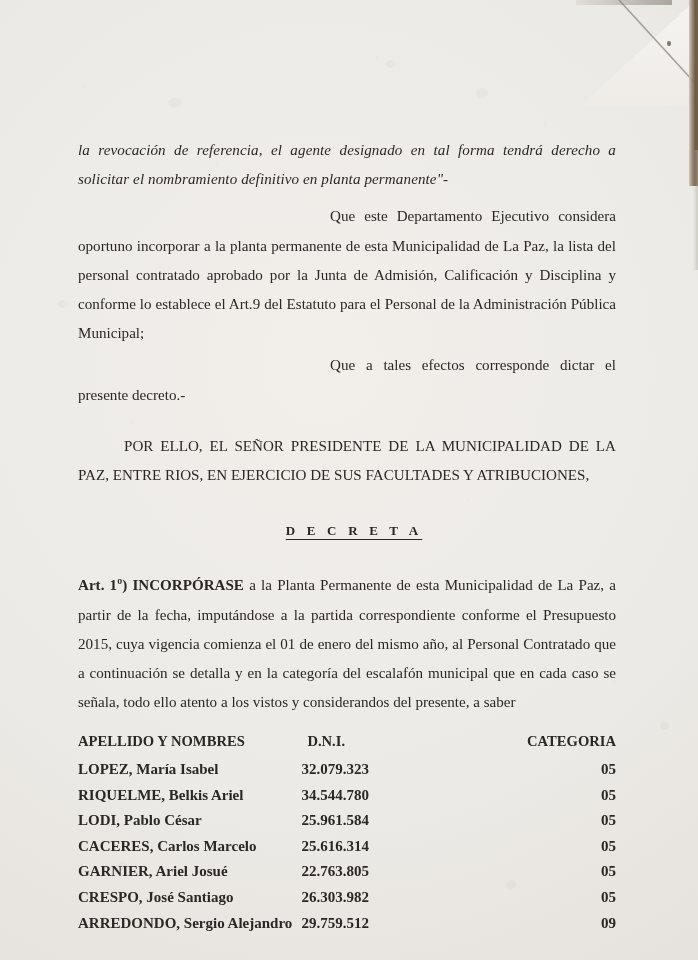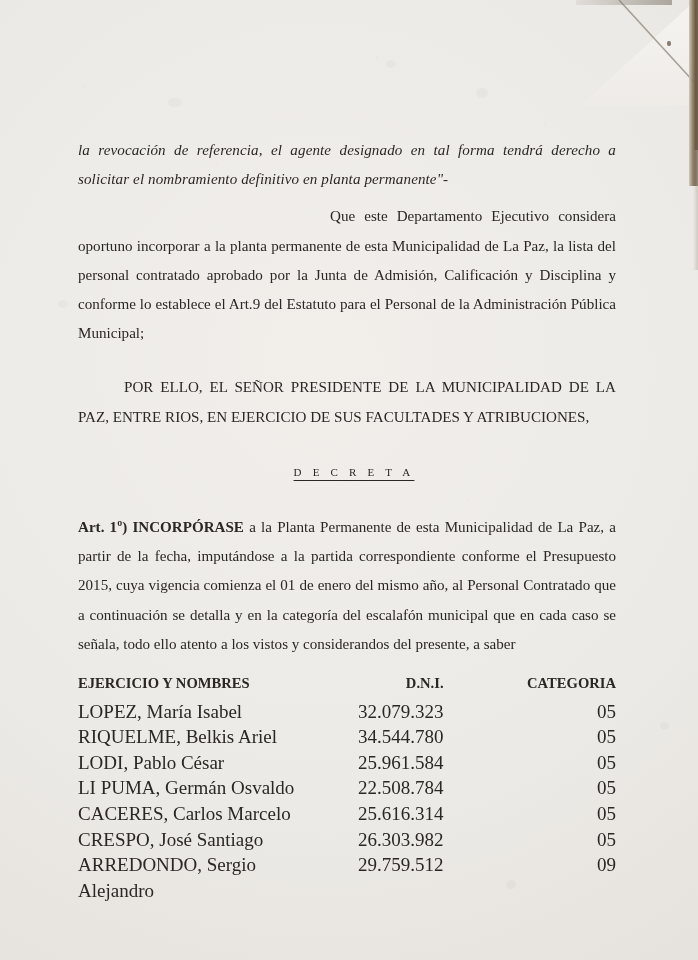--- a/index.html
+++ b/index.html
@@ -114,52 +114,52 @@
   .indent-small { text-indent: 46px; }
 
   .gap-a  { height: 8px; }
   .gap-b  { height: 3px; }
   .gap-c  { height: 22px; }
   .gap-d  { height: 26px; }
   .gap-e  { height: 14px; }
 
   .heading-decreta {
     text-align: center;
-    font-weight: normal;
-    font-size: 11px;
+    font-weight: bold;
+    font-size: 13px;
     letter-spacing: 4.2px;
     text-decoration: underline;
     text-underline-offset: 4px;
     padding-left: 14px;
   }
 
   .art-para { margin-top: 12px; }
   .art-lead { font-weight: bold; }
 
   
   .roster {
     margin-top: 12px;
     width: 100%;
     border-collapse: collapse;
   }
   .roster th, .roster td {
     padding: 0;
-    font-weight: normal;
+    font-weight: bold;
     vertical-align: baseline;
     line-height: 25.6px;
-    font-size: 19px;
+    font-size: 15px;
     color: #2b2724;
   }
   .roster thead th {
     font-weight: bold;
     font-size: 14.6px;
     padding-bottom: 2px;
   }
   .col-name   { width: 246px; text-align: left; }
-  .col-dni    { width: 148px; text-align: right; }
+  .col-dni    { width: 148px; text-align: left; }
   .col-cat    { width: 144px; text-align: right; }
 
   .roster thead .col-dni { padding-left: 6px; }
   .roster thead .col-cat { padding-left: 22px; }
   .roster tbody .col-dni { padding-left: 0px; }
   .roster tbody .col-cat { padding-left: 42px; }
 
   
   .blotch {
     position: absolute;
@@ -197,37 +197,38 @@
   <div class="doc-body">
 
     <p class="para para-italic">la revocación de referencia, el agente designado en tal forma tendrá derecho a solicitar el nombramiento definitivo en planta permanente"-</p>
 
     <div class="gap-a"></div>
 
     <p class="para indent-big">Que este Departamento Ejecutivo considera oportuno incorporar a la planta permanente de esta Municipalidad de La Paz, la lista del personal contratado aprobado por la Junta de Admisión, Calificación y Disciplina y conforme lo establece el Art.9 del Estatuto para el Personal de la Administración Pública Municipal;</p>
 
     <div class="gap-b"></div>
 
+    <p class="para indent-big">Que a tales efectos corresponde dictar el presente decreto.-</p>
 
     <div class="gap-c"></div>
 
     <p class="para indent-small">POR ELLO, EL SEÑOR PRESIDENTE DE LA MUNICIPALIDAD DE LA PAZ, ENTRE RIOS, EN EJERCICIO DE SUS FACULTADES Y ATRIBUCIONES,</p>
 
     <div class="gap-d"></div>
 
     <p class="para heading-decreta">D E C R E T A</p>
 
     <div class="gap-e"></div>
 
     <p class="para art-para"><span class="art-lead">Art. 1º) INCORPÓRASE</span><span> a la Planta Permanente de esta Municipalidad de La Paz, a partir de la fecha, imputándose a la partida correspondiente conforme el Presupuesto 2015, cuya vigencia comienza el 01 de enero del mismo año, al Personal Contratado que a continuación se detalla y en la categoría del escalafón municipal que en cada caso se señala, todo ello atento a los vistos y considerandos del presente, a saber</span></p>
 
     <table class="roster">
       <thead>
         <tr>
-          <th class="col-name">EJERCICIO Y NOMBRES</th>
+          <th class="col-name">APELLIDO Y NOMBRES</th>
           <th class="col-dni">D.N.I.</th>
           <th class="col-cat">CATEGORIA</th>
         </tr>
       </thead>
       <tbody>
         <tr>
           <td class="col-name">LOPEZ, María Isabel</td>
           <td class="col-dni">32.079.323</td>
           <td class="col-cat">05</td>
         </tr>
@@ -235,27 +236,27 @@
           <td class="col-name">RIQUELME, Belkis Ariel</td>
           <td class="col-dni">34.544.780</td>
           <td class="col-cat">05</td>
         </tr>
         <tr>
           <td class="col-name">LODI, Pablo César</td>
           <td class="col-dni">25.961.584</td>
           <td class="col-cat">05</td>
         </tr>
         <tr>
-          <td class="col-name">LI PUMA, Germán Osvaldo</td>
-          <td class="col-dni">22.508.784</td>
-          <td class="col-cat">05</td>
-        </tr>
-        <tr>
           <td class="col-name">CACERES, Carlos Marcelo</td>
           <td class="col-dni">25.616.314</td>
+          <td class="col-cat">05</td>
+        </tr>
+        <tr>
+          <td class="col-name">GARNIER, Ariel Josué</td>
+          <td class="col-dni">22.763.805</td>
           <td class="col-cat">05</td>
         </tr>
         <tr>
           <td class="col-name">CRESPO, José Santiago</td>
           <td class="col-dni">26.303.982</td>
           <td class="col-cat">05</td>
         </tr>
         <tr>
           <td class="col-name">ARREDONDO, Sergio Alejandro</td>
           <td class="col-dni">29.759.512</td>

